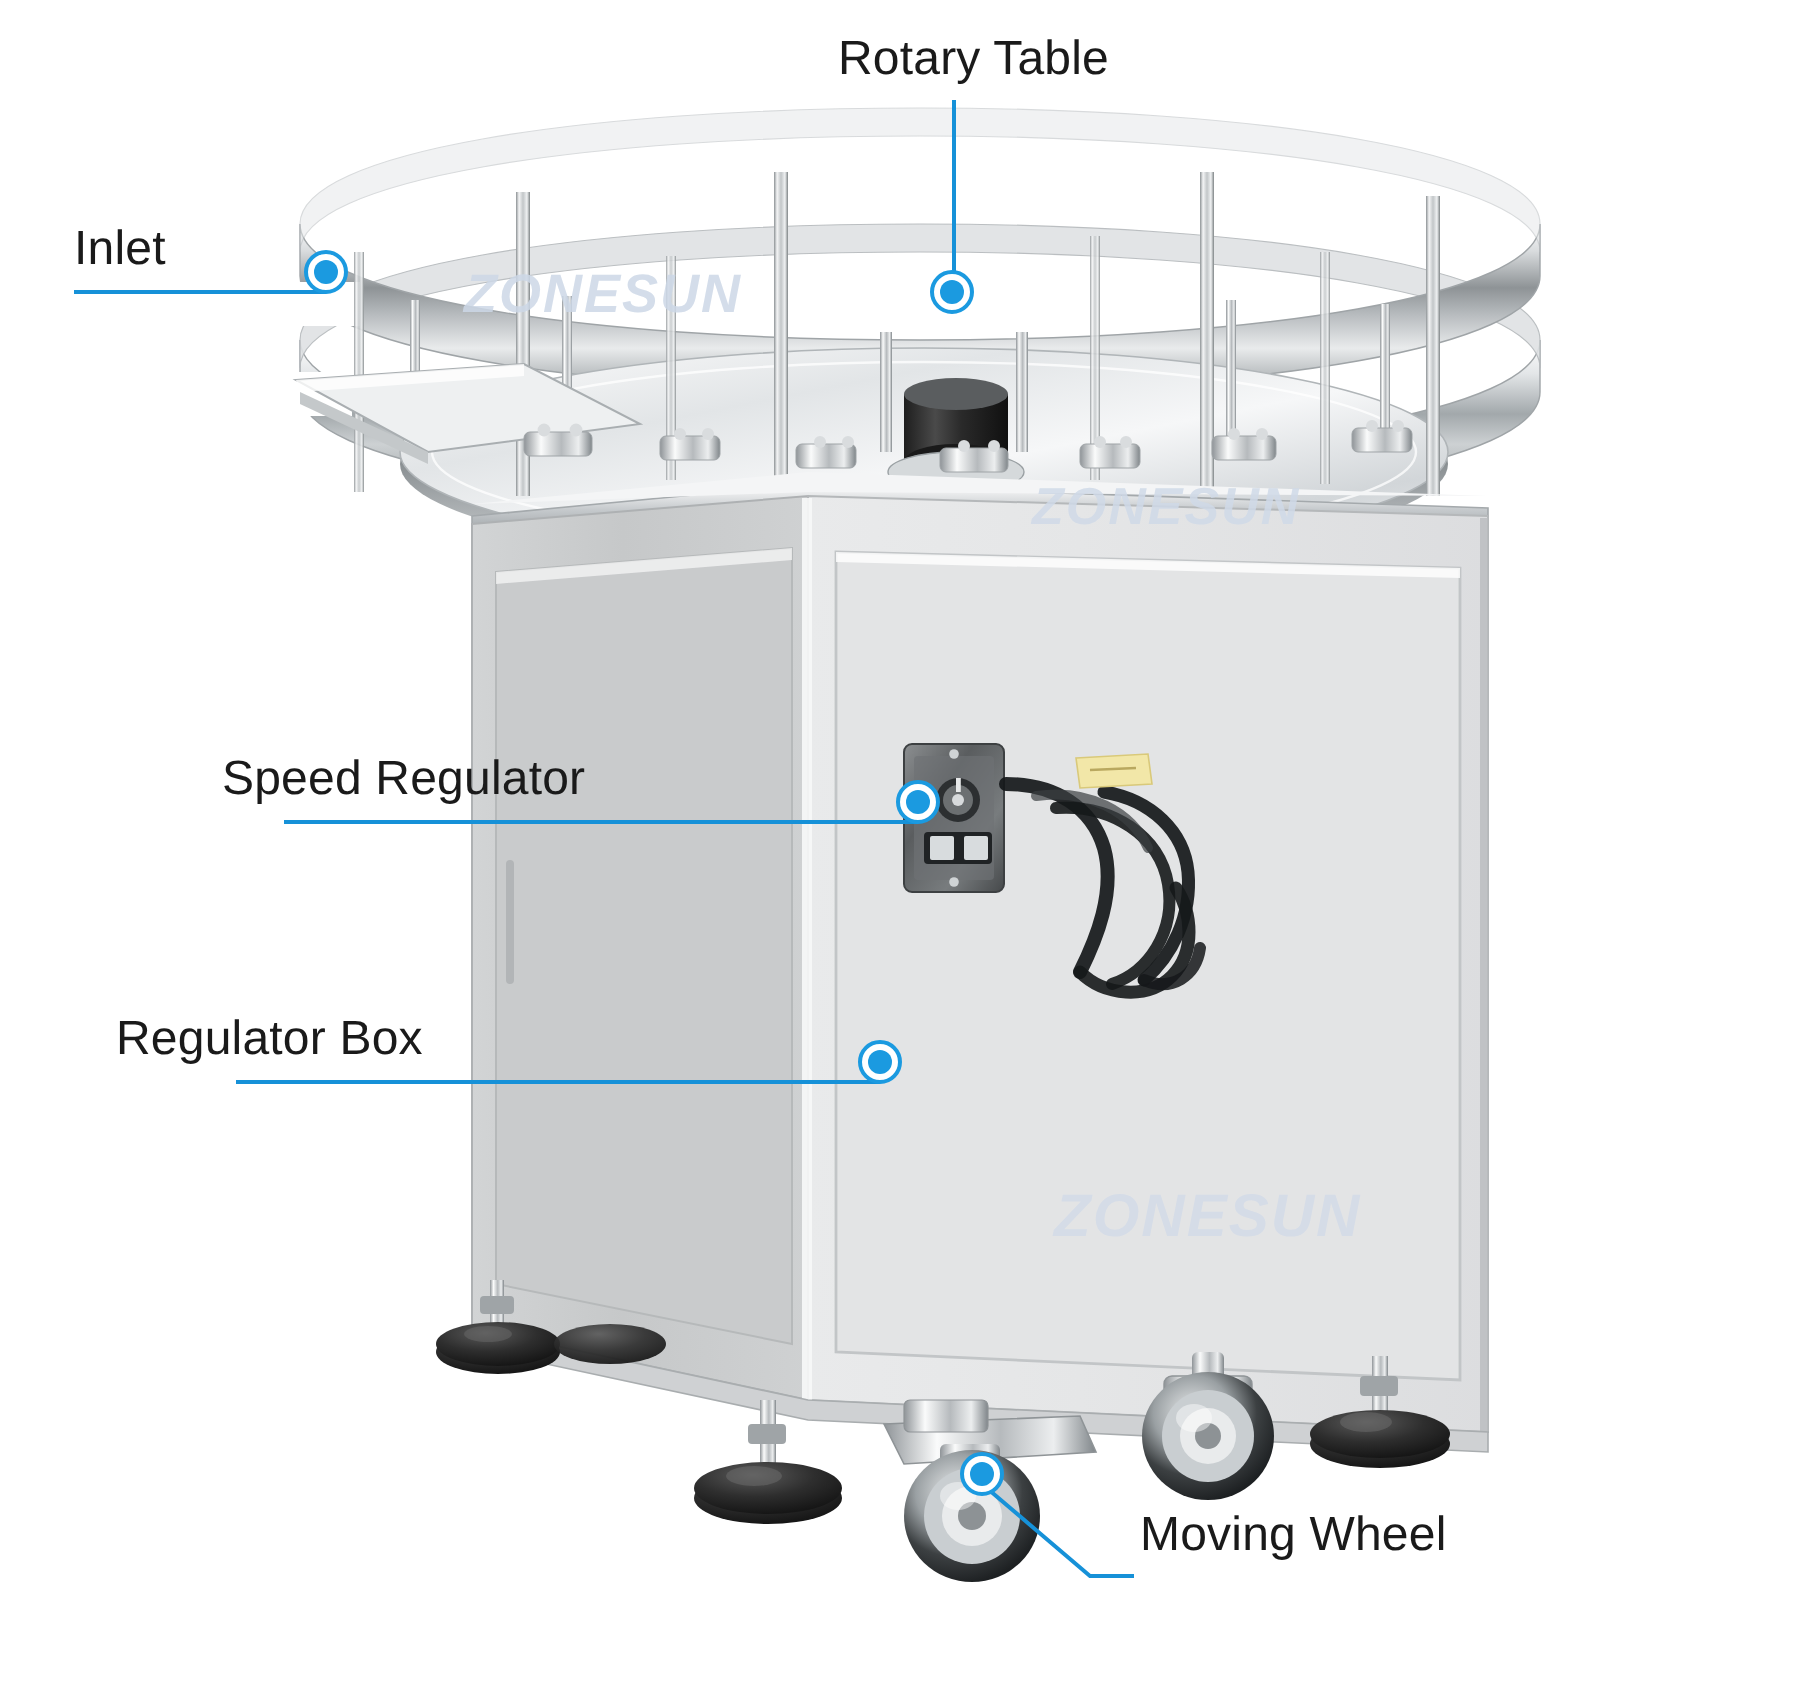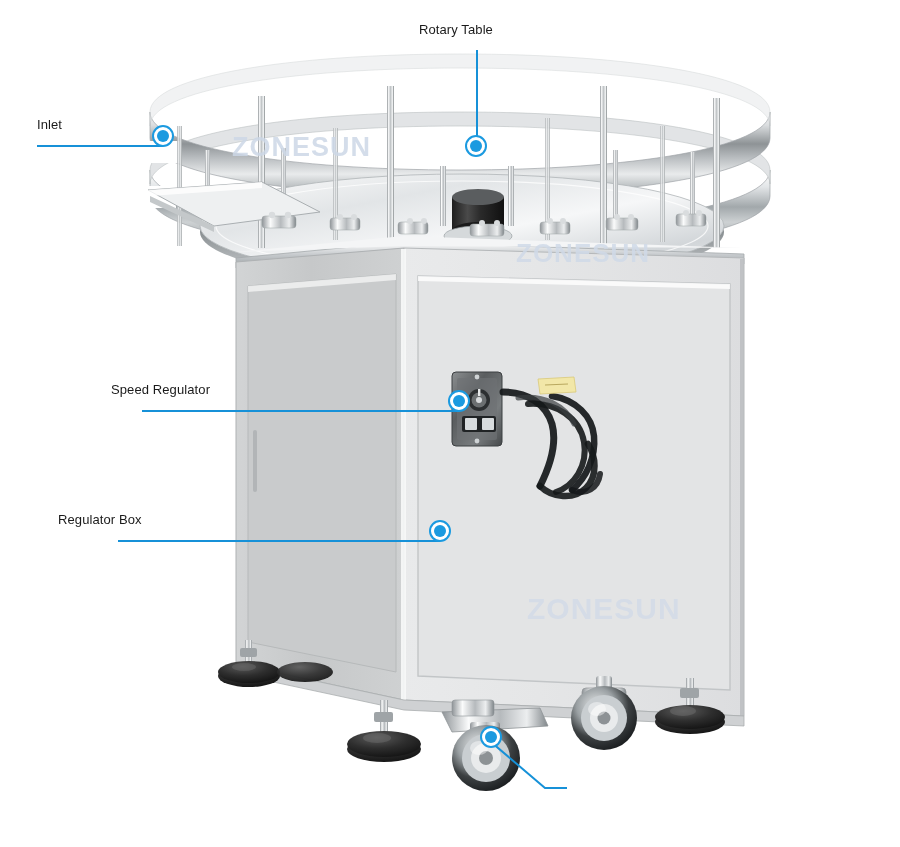--- a/index.html
+++ b/index.html
@@ -18,21 +18,21 @@
 
   
   #machine{position:absolute;left:0;top:0;width:900px;height:847px;}
 
   
   #annotations{position:absolute;left:0;top:0;width:900px;height:847px;}
 
   .callout-label{
     position:absolute;
     color:#1a1a1a;
-    font-size:13px;
+    font-size:24px;
     line-height:24px;
     letter-spacing:.1px;
     white-space:nowrap;
     font-family:"Liberation Sans", sans-serif;
   }
 
   .leader{
     position:absolute;
     background:#1691d8;
   }
@@ -56,20 +56,21 @@
     background:#1b9ae0;
   }
 
   
   .leader-diag{position:absolute;overflow:visible;}
 
   
   .watermark{
     position:absolute;
     color:#ccd7e6;
+    font-style:italic;
     font-weight:bold;
     letter-spacing:1px;
     font-family:"Liberation Sans", sans-serif;
     opacity:.85;
     user-select:none;
   }
 </style>
 </head>
 <body>
 
@@ -383,19 +384,20 @@
     <div class="marker" style="left:448px; top:390px;"></div>
 
     <div class="callout-label" style="left:58px; top:508px;">Regulator Box</div>
     <div class="leader h" style="left:118px; top:540px; width:322px;"></div>
     <div class="marker" style="left:429px; top:520px;"></div>
 
     <svg class="leader-diag" style="left:0; top:0; width:900px; height:847px;">
       <path d="M491 742 L545 788 L567 788" fill="none" stroke="#1691d8" stroke-width="2"></path>
     </svg>
     <div class="marker" style="left:480px; top:726px;"></div>
+    <div class="callout-label" style="left:570px; top:756px;">Moving Wheel</div>
   </div>
 
   <div class="watermark" style="left:232px; top:132px; font-size:27px; color:#cdd8e7;">ZONESUN</div>
   <div class="watermark" style="left:516px; top:238px; font-size:26px; color:#d0dae8;">ZONESUN</div>
   <div class="watermark" style="left:527px; top:592px; font-size:30px; color:#d3dbe8;">ZONESUN</div>
 
 </div>
 
 </body></html>

